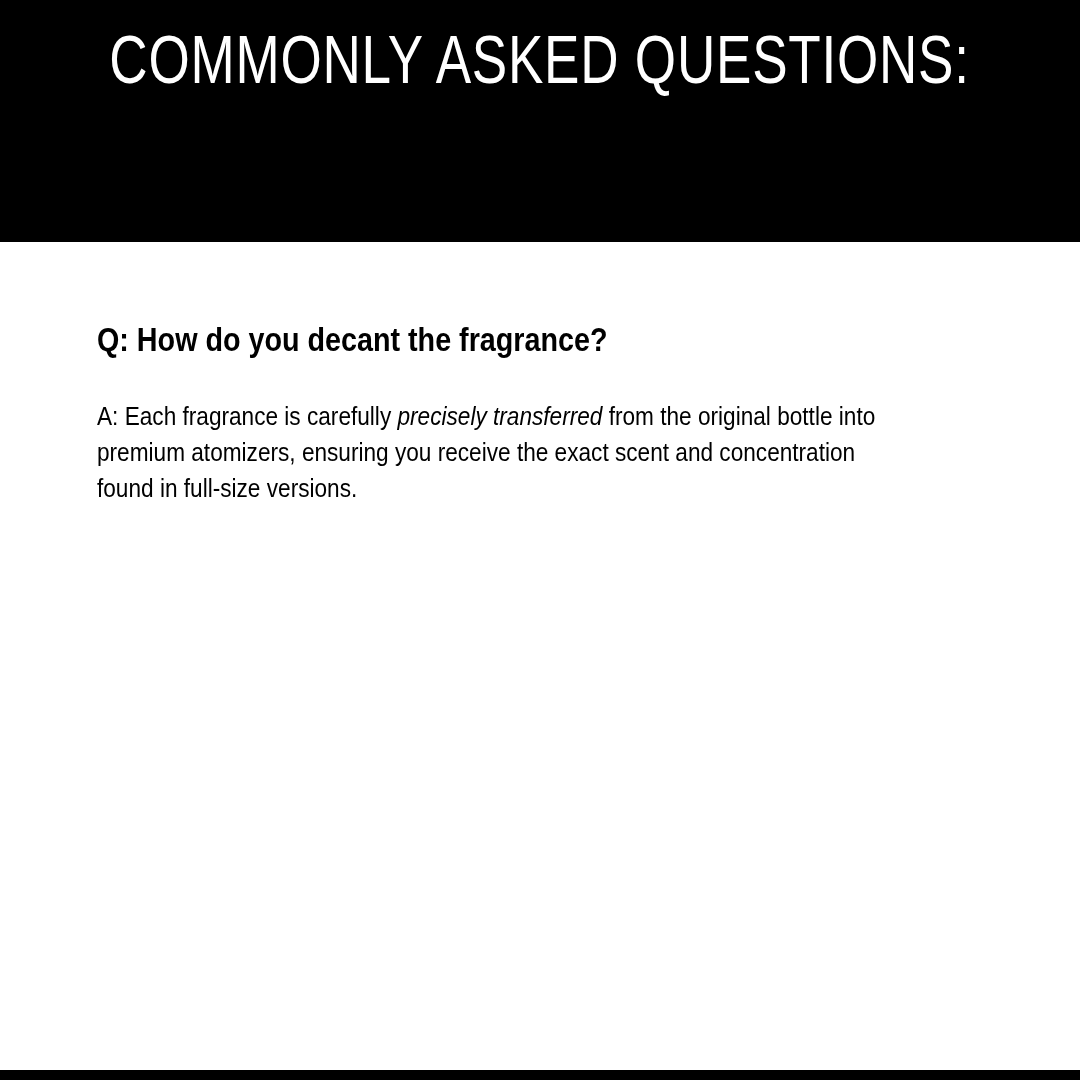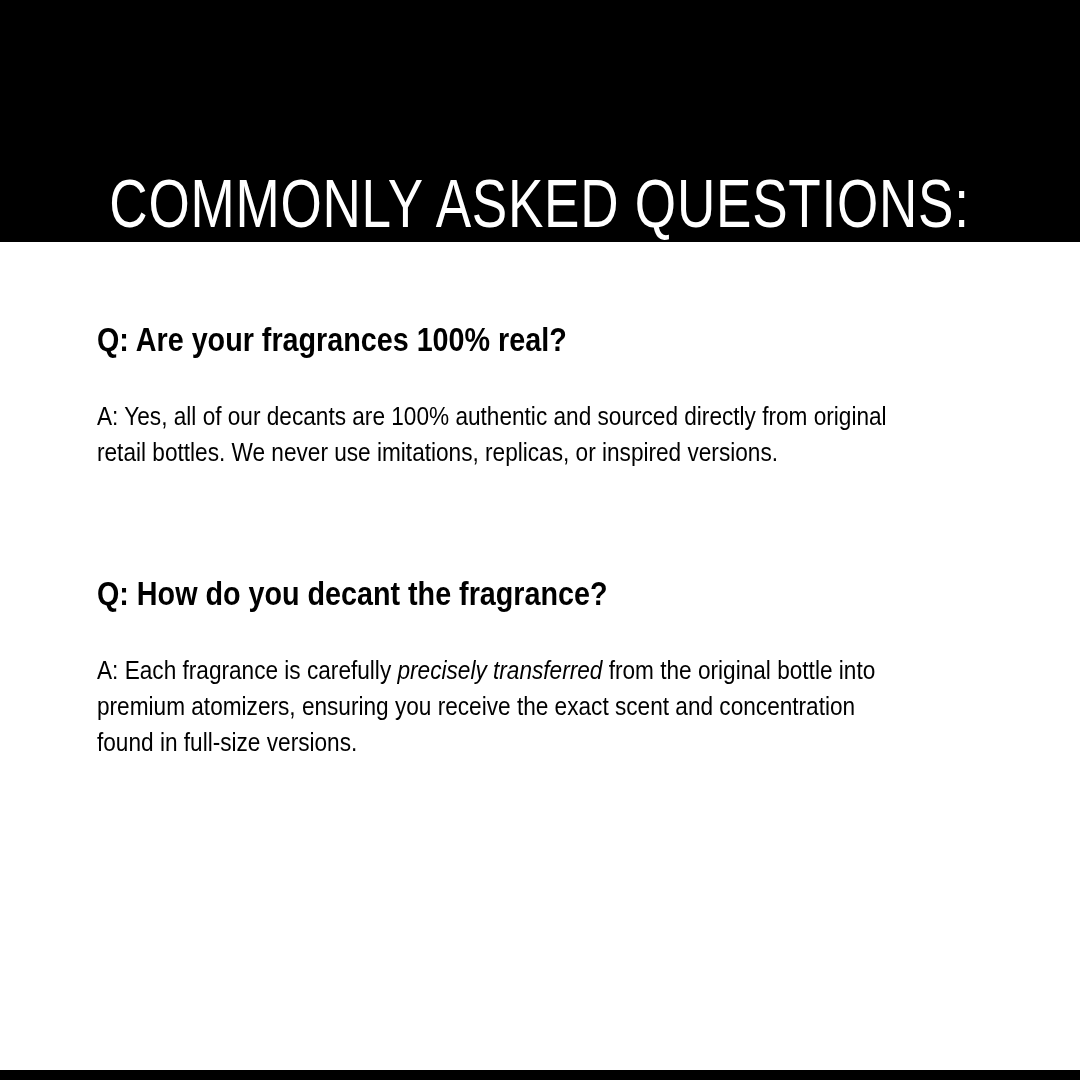--- a/index.html
+++ b/index.html
@@ -18,21 +18,21 @@
   }
   
   .header-bar {
     position: absolute;
     top: 0;
     left: 0;
     width: 1080px;
     height: 242px;
     background: #000000;
     display: flex;
-    align-items: flex-end;
+    align-items: flex-start;
     justify-content: center;
   }
   .header-bar h1 {
     margin: 20px 0 0 0;
     font-size: 68px;
     font-weight: 400;
     letter-spacing: 1px;
     color: #ffffff;
     white-space: nowrap;
     flex-shrink: 0;
@@ -84,25 +84,20 @@
 <body>
 
 <div class="page">
 
   <header class="header-bar">
     <h1>COMMONLY ASKED QUESTIONS:</h1>
   </header>
 
   <main class="content" id="faq-list">
       <section class="qa">
-        <h2>Q: Are your fragrances 100% real?</h2>
-        <p>A: Yes, all of our decants are 100% authentic and sourced directly from original
-retail bottles. We never use imitations, replicas, or inspired versions.</p>
-      </section>
-      <section class="qa">
         <h2>Q: How do you decant the fragrance?</h2>
         <p><span>A: Each fragrance is carefully </span><span class="it">precisely transferred</span><span> from the original bottle into
 premium atomizers, ensuring you receive the exact scent and concentration
 found in full-size versions.</span></p>
       </section>
     </main>
 
   <div class="bottom-bar"></div>
 
 </div>

